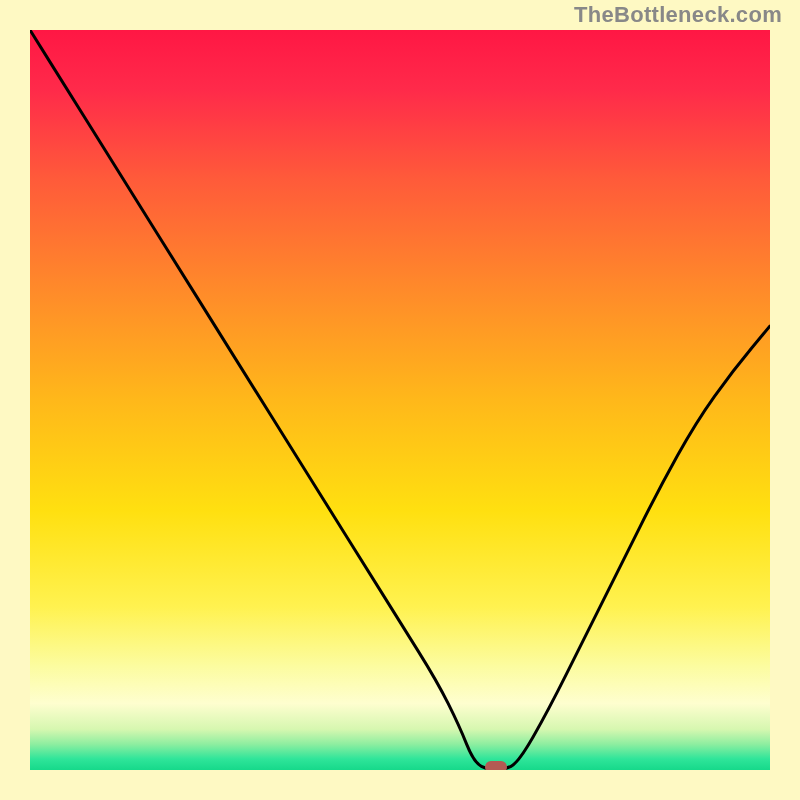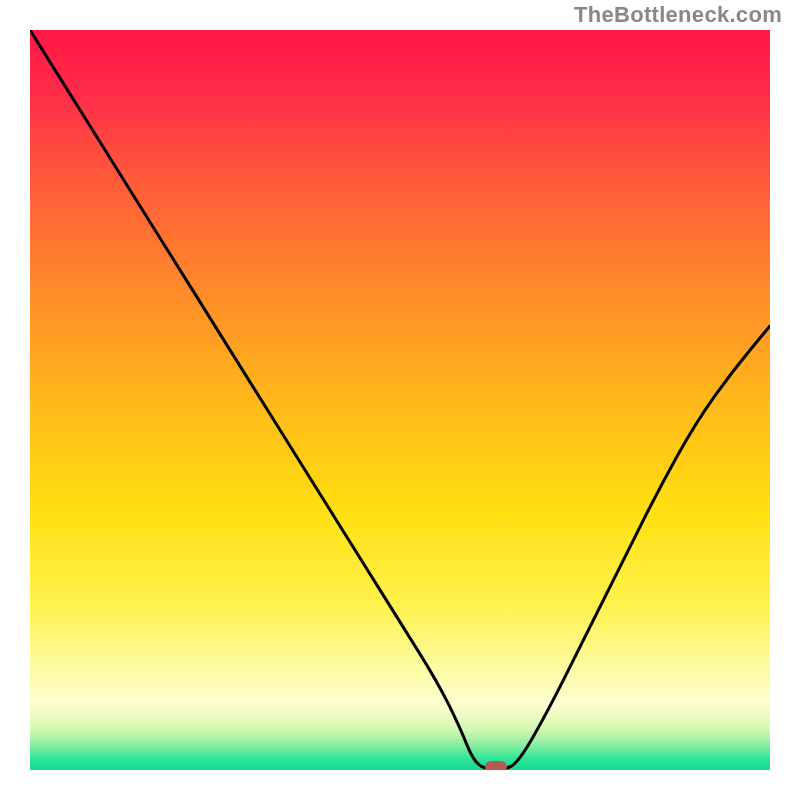--- a/index.html
+++ b/index.html
@@ -8,21 +8,21 @@
     width: 800px;
     height: 800px;
     background: #000;
     font-family: Arial, Helvetica, sans-serif;
     overflow: hidden;
   }
   .frame {
     position: relative;
     width: 800px;
     height: 800px;
-    background: #ffffff;
+    background: #fef9c3;
   }
   .watermark {
     position: absolute;
     top: 2px;
     right: 18px;
     color: #888;
     font-size: 22px;
     font-weight: 600;
     letter-spacing: 0.3px;
     user-select: none;

